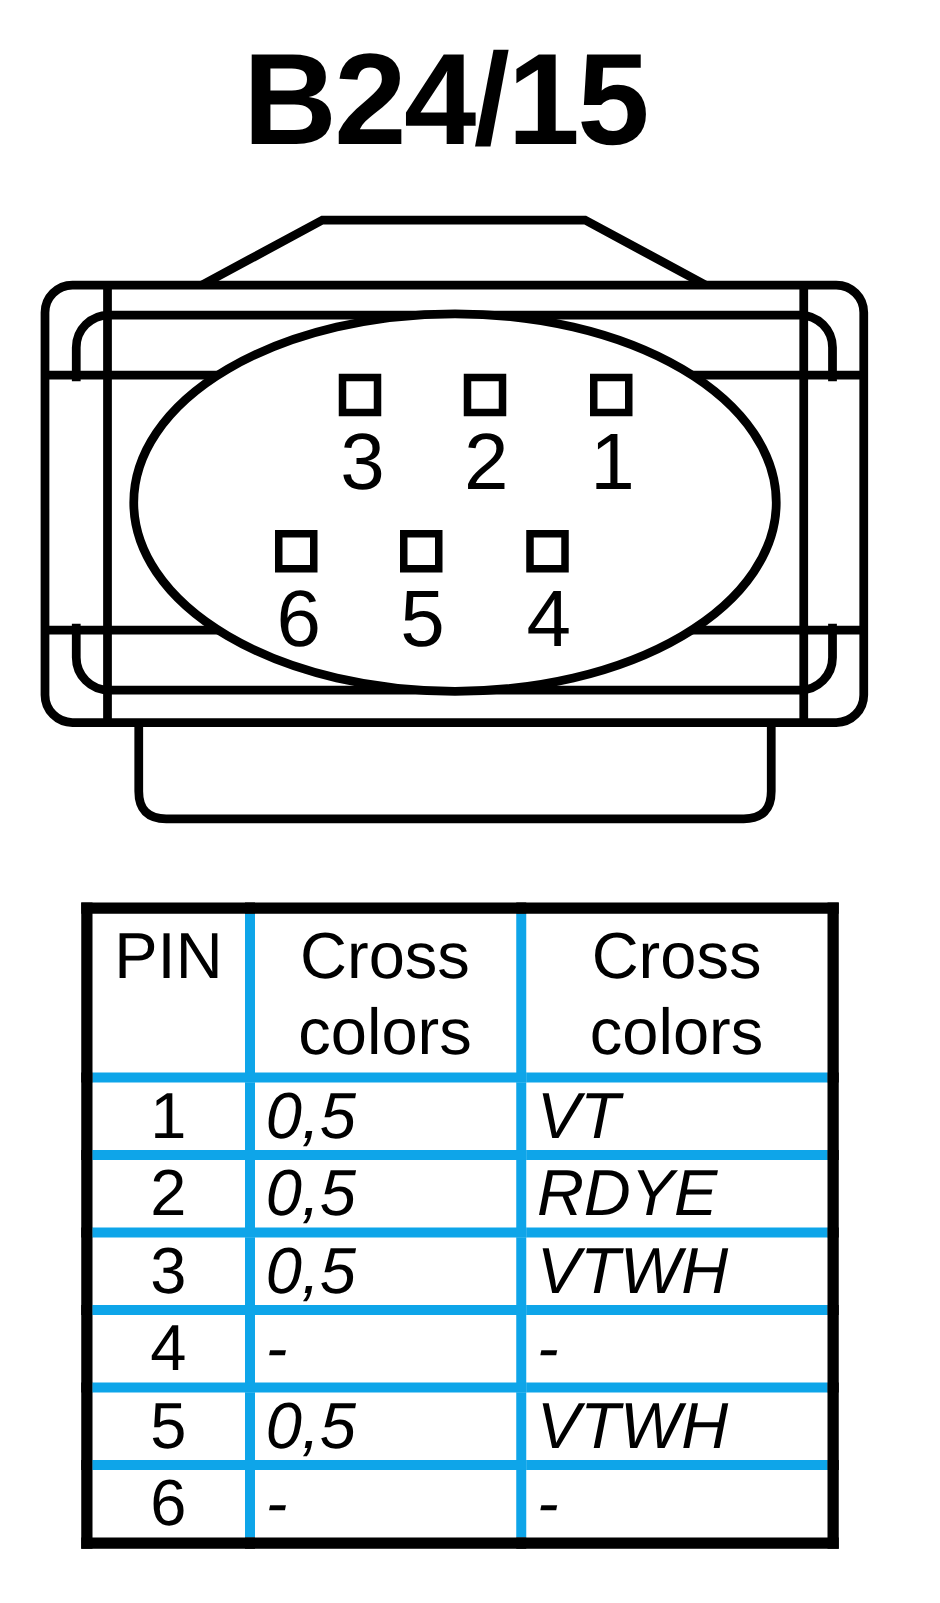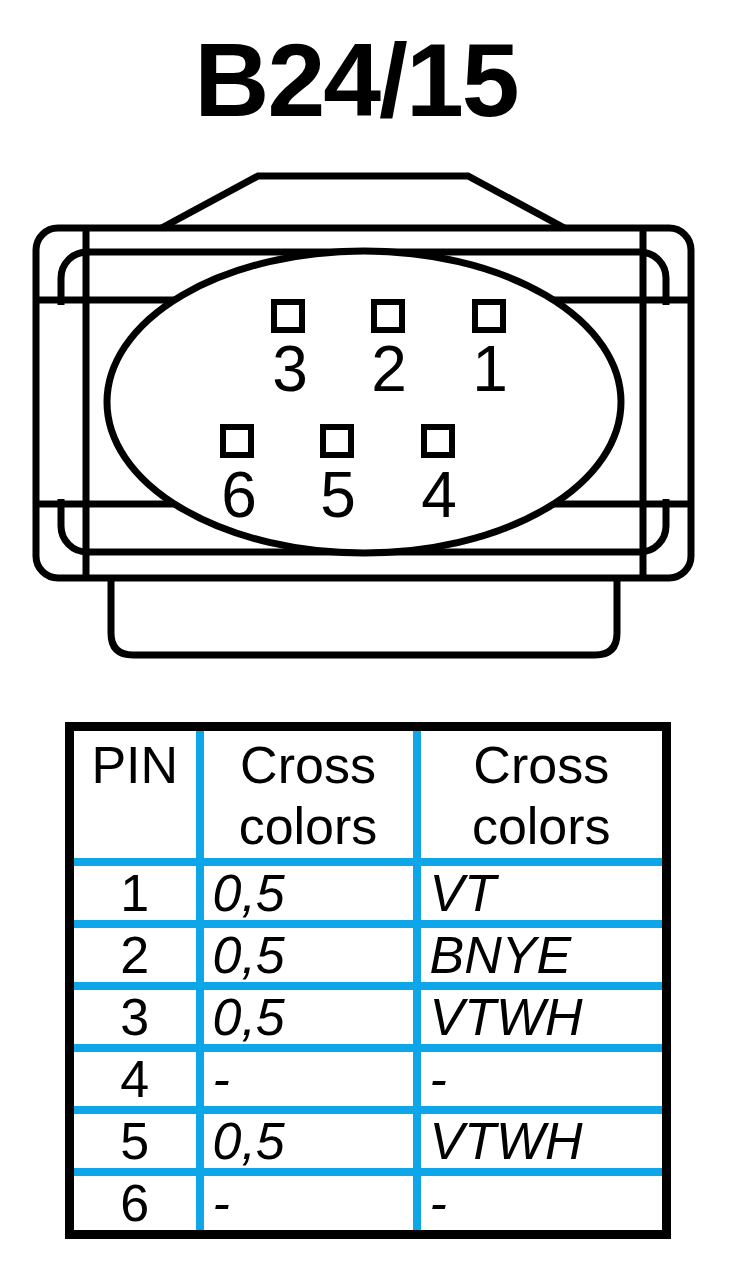--- a/index.html
+++ b/index.html
@@ -157,21 +157,21 @@
   </thead>
   <tbody>
     <tr>
       <td class="pin-col">1</td>
       <td class="cross-col">0,5</td>
       <td class="color-col">VT</td>
     </tr>
     <tr>
       <td class="pin-col">2</td>
       <td class="cross-col">0,5</td>
-      <td class="color-col">BNYE</td>
+      <td class="color-col">RDYE</td>
     </tr>
     <tr>
       <td class="pin-col">3</td>
       <td class="cross-col">0,5</td>
       <td class="color-col">VTWH</td>
     </tr>
     <tr>
       <td class="pin-col">4</td>
       <td class="cross-col">-</td>
       <td class="color-col">-</td>

